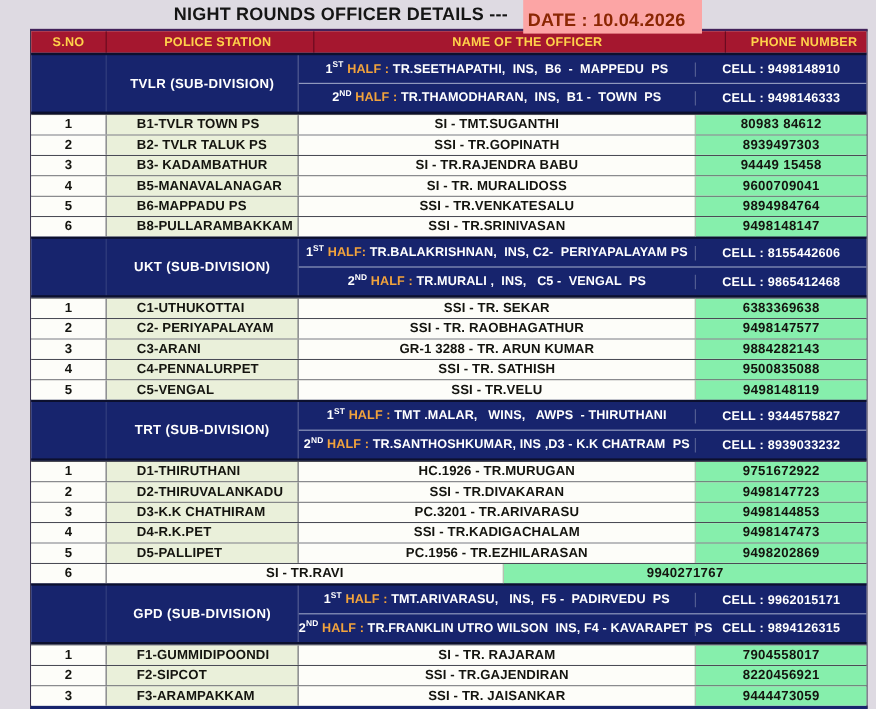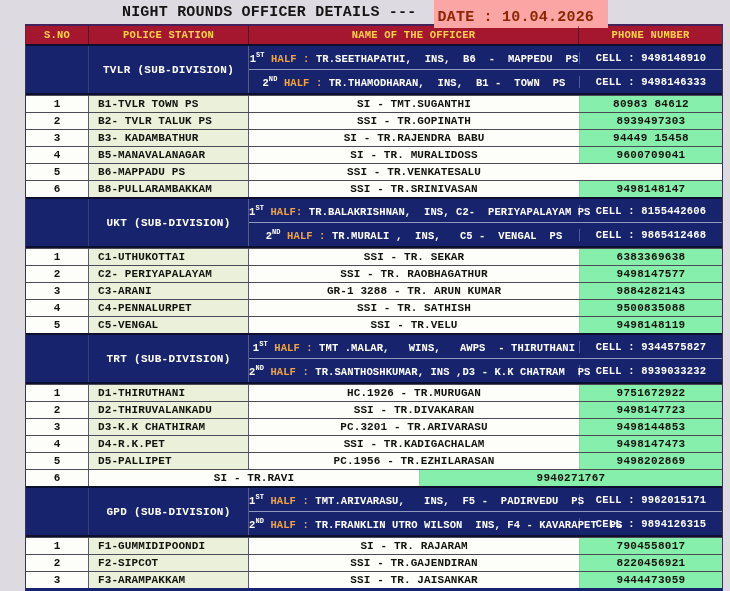--- a/index.html
+++ b/index.html
@@ -3,21 +3,21 @@
 <meta charset="utf-8">
 <style>
   html,body{margin:0;padding:0;}
   body{
     width:730px;height:591px;overflow:hidden;
     background:#dedae2;
     font-family:"Liberation Sans",sans-serif;
     font-weight:bold;
     -webkit-font-smoothing:antialiased;
   }
-  .page{position:relative;width:730px;height:415px;font-family:Liberation Mono, monospace;}
+  .page{position:relative;width:730px;height:415px;}
 
   
   .title-bar{
     height:24px;display:flex;align-items:center;justify-content:center;
     font-size:15px;color:#151515;letter-spacing:.2px;white-space:pre;
   }
   .title-date{
     background:#fca5a5;color:#8b2703;padding:12px 14px 2px 4px;margin-left:8px;
   }
 
@@ -29,21 +29,21 @@
     box-sizing:border-box;background:#fdfdf9;
   }
 
   
   .w-sno{width:63px;box-sizing:border-box;}
   .w-station{width:160px;box-sizing:border-box;}
   .w-officer{width:330px;box-sizing:border-box;}
   .w-phone{flex:1;box-sizing:border-box;}
 
   
-  .thead{display:flex;background:#a5172f;height:18px;}
+  .thead{display:flex;background:#a5172f;height:18px;gap:13px;}
   .thead .hcell{
     color:#ffd24a;font-size:10.5px;display:flex;align-items:center;justify-content:center;
     border-right:1px solid rgba(60,0,20,.55);letter-spacing:.2px;
   }
   .thead .hcell:last-child{border-right:none;}
 
   
   .sec{
     display:flex;background:#17246d;color:#ffffff;height:51px;
     border-top:2px solid #0c102e;border-bottom:2px solid #0c102e;box-sizing:border-box;
@@ -63,21 +63,21 @@
   .half-word{color:#f2a33c;}
   .half-phone{
     flex:1;text-align:center;font-size:10.5px;letter-spacing:.2px;
     border-left:1px solid rgba(255,255,255,.25);
   }
 
   
   .row{display:flex;height:17px;border-top:1px solid #4a4b55;box-sizing:border-box;}
   .row .cell{display:flex;align-items:center;font-size:11px;color:#14140f;}
   .c-sno{justify-content:center;background:#fdfdf9;border-right:1px solid #5a5b64;}
-  .c-station{background:#eaf0da;padding-left:9px;border-right:1px solid #5a5b64;letter-spacing:.1px;}
+  .c-station{background:#eaf0da;padding-left:25px;border-right:1px solid #5a5b64;letter-spacing:.1px;}
   .c-officer{justify-content:center;background:#fdfdf9;letter-spacing:.1px;}
   .c-phone{justify-content:center;background:#86efac;border-left:1px solid #b9beb2;letter-spacing:.3px;}
 </style>
 </head>
 <body>
 
 <div class="page">
 
   <div class="title-bar">
     <span>NIGHT ROUNDS OFFICER DETAILS --- </span><span class="title-date">DATE : 10.04.2026</span>
@@ -131,20 +131,21 @@
     <div class="cell c-sno w-sno">4</div>
     <div class="cell c-station w-station">B5-MANAVALANAGAR</div>
     <div class="cell c-officer w-officer">SI - TR. MURALIDOSS</div>
     <div class="cell c-phone w-phone">9600709041</div>
   </div>
 
   <div class="row">
     <div class="cell c-sno w-sno">5</div>
     <div class="cell c-station w-station">B6-MAPPADU PS</div>
     <div class="cell c-officer w-officer">SSI - TR.VENKATESALU</div>
+    <div class="cell c-phone w-phone">9894984764</div>
   </div>
 
   <div class="row">
     <div class="cell c-sno w-sno">6</div>
     <div class="cell c-station w-station">B8-PULLARAMBAKKAM</div>
     <div class="cell c-officer w-officer">SSI - TR.SRINIVASAN</div>
     <div class="cell c-phone w-phone">9498148147</div>
   </div>
 
   <div class="sec">

